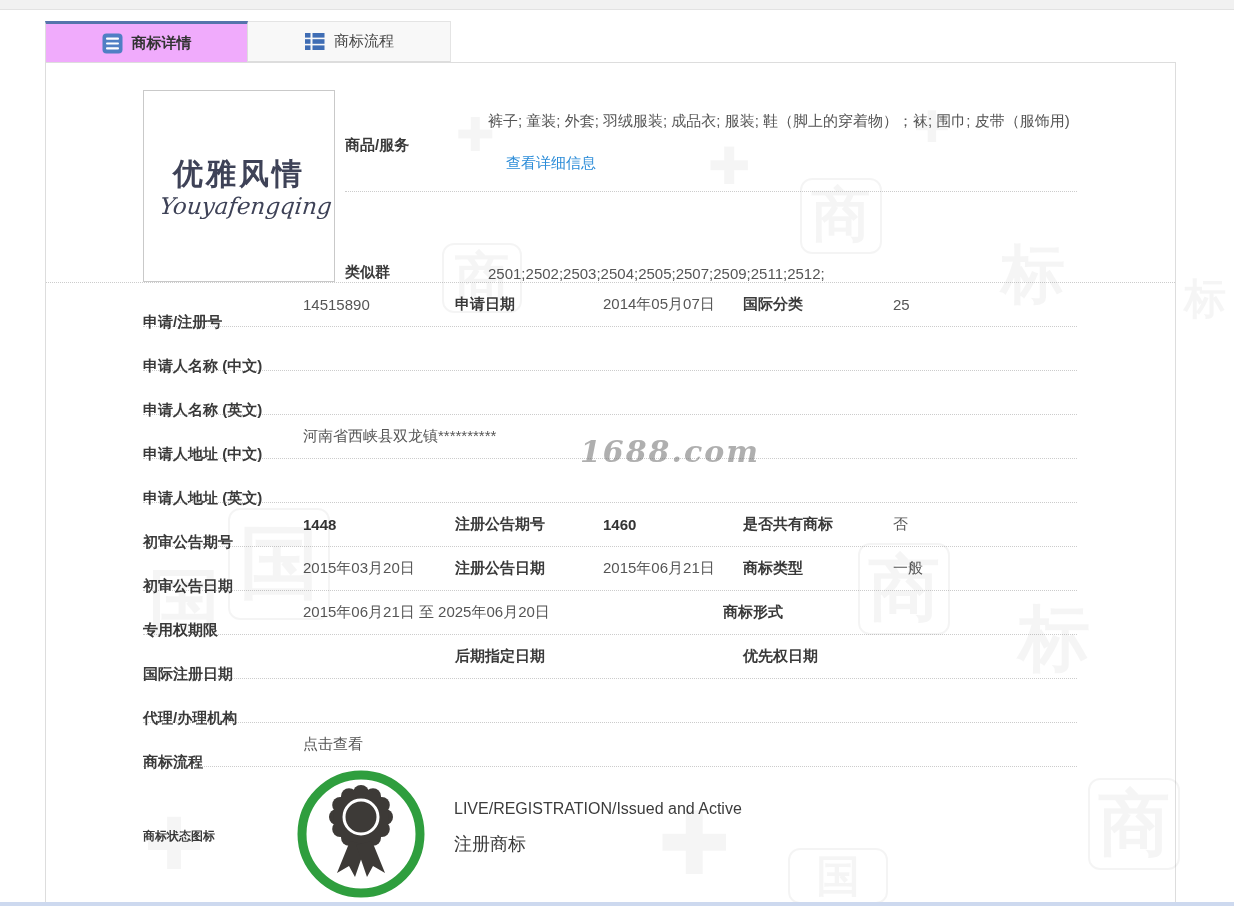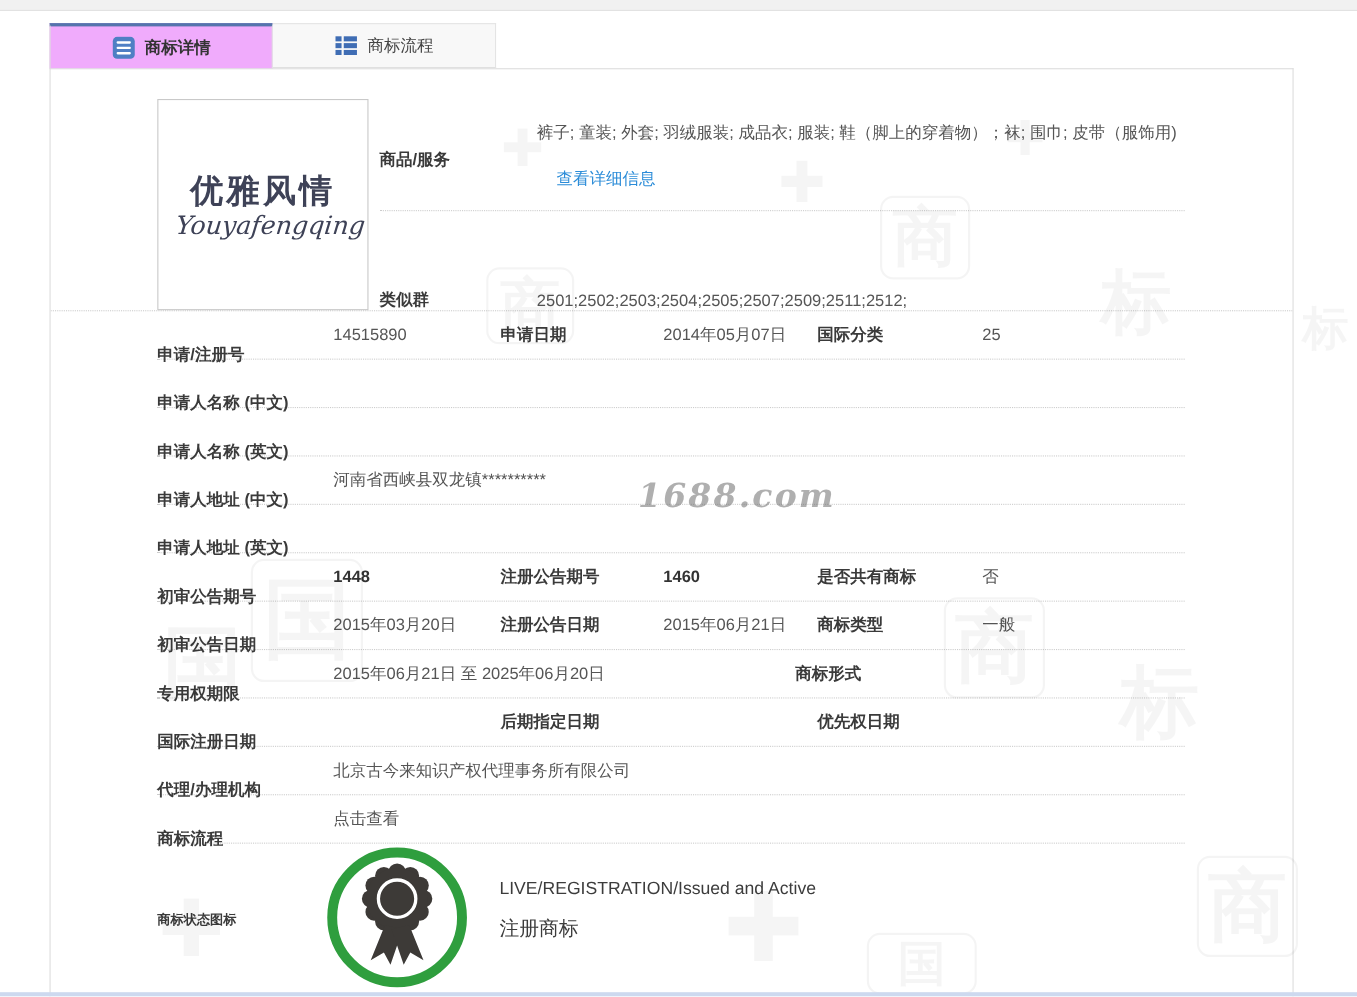--- a/index.html
+++ b/index.html
@@ -174,21 +174,20 @@
       <div class="row">
         <div class="lbl w-l1">国际注册日期</div>
         <div class="val w-v1"></div>
         <div class="lbl w-l2">后期指定日期</div>
         <div class="val w-v2"></div>
         <div class="lbl w-l3">优先权日期</div>
         <div class="val grow"></div>
       </div>
       <div class="row">
         <div class="lbl w-l1">代理/办理机构</div>
-        <div class="val grow">北京古今来知识产权代理事务所有限公司</div>
       </div>
       <div class="row">
         <div class="lbl w-l1">商标流程</div>
         <a class="val cell-link grow">点击查看</a>
       </div>
     </div>
 
   <div class="status-row">
     <div class="status-label">商标状态图标</div>
     <div class="badge-wrap">

